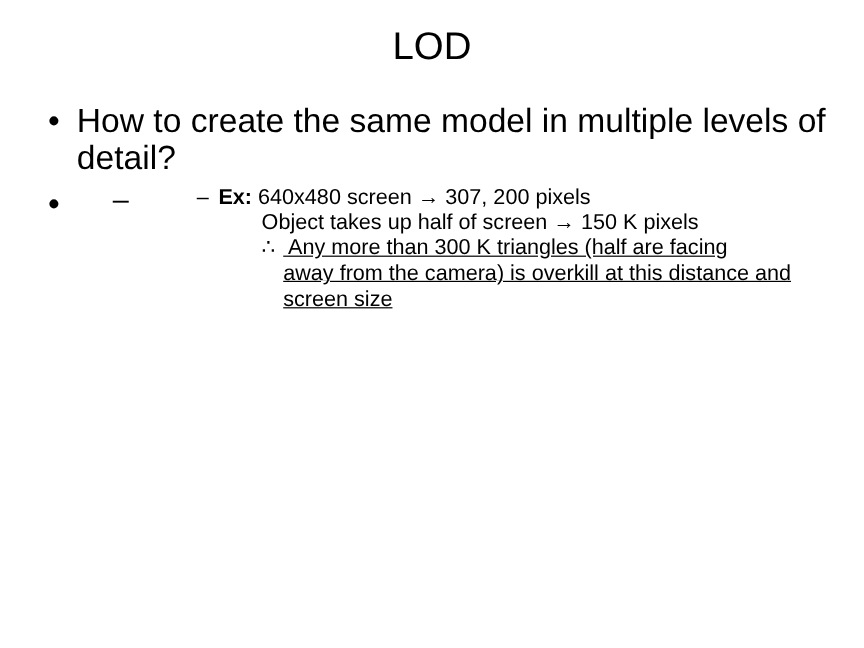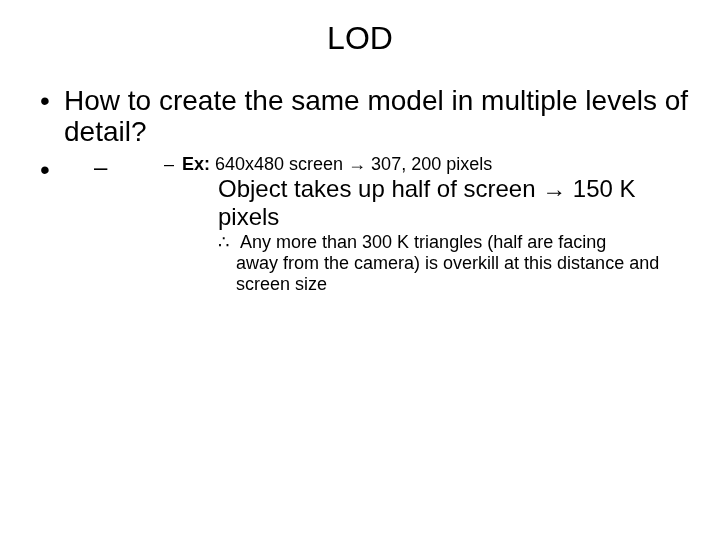--- a/index.html
+++ b/index.html
@@ -76,28 +76,29 @@
   }
   ul.level3 > li::before {
     content: "–";
     position: absolute;
     left: 0;
     top: 0;
   }
   .sub4 {
     display: block;
     padding-left: 36px;
-    font-size: 24px;
+    font-size: 18px;
     line-height: 1.18;
   }
   .sub4b {
     display: block;
     padding-left: 36px;
     font-size: 18px;
     line-height: 1.18;
+    text-decoration: underline;
   }
   .sub4b .therefore {
     display: inline-block;
     width: 18px;
   }
   .sub4b .cont {
     display: block;
     padding-left: 18px;
   }
   .pagenum {

